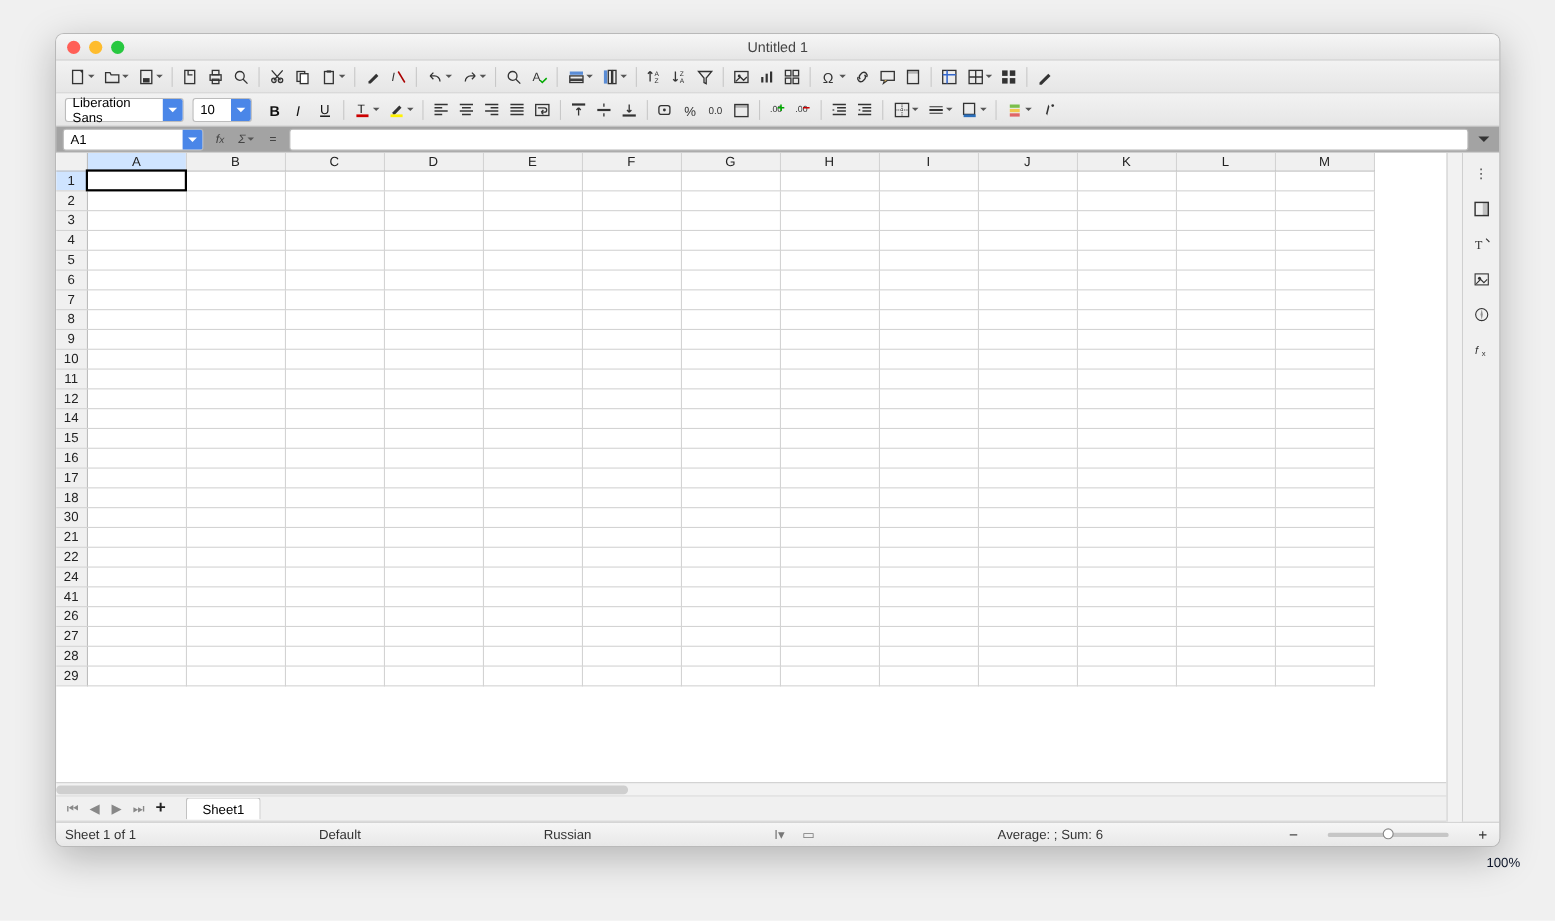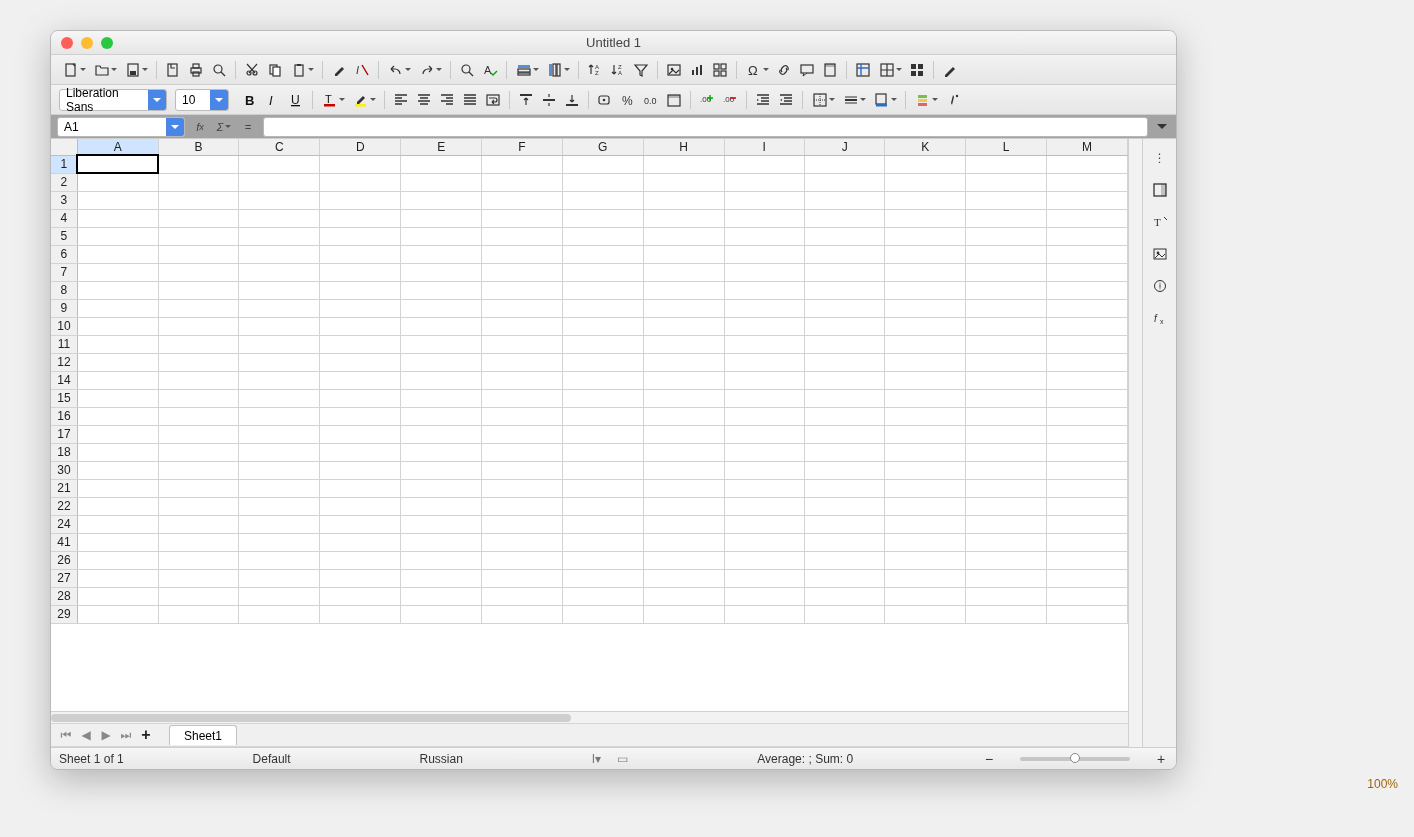--- a/index.html
+++ b/index.html
@@ -8,21 +8,21 @@
     font-size: 12px;
     background: #f0f0f0;
     width: 1414px;
     height: 837px;
     overflow: hidden;
     position: relative;
   }
   .window {
     position: absolute;
     left: 50px; top: 30px;
-    width: 1127px;
+    width: 1314px;
     height: 740px;
     background: #ececec;
     border-radius: 8px;
     box-shadow: 0 10px 35px rgba(0,0,0,0.25);
     display: flex;
     flex-direction: column;
     overflow: hidden;
     border: 1px solid #b9b9b9;
   }
   
@@ -191,21 +191,21 @@
   .zoom-slider{
     width:110px;height:4px;background:#c6c6c6;border-radius:2px;position:relative;margin:0 8px;
   }
   .zoom-slider .knob{
     width:10px;height:10px;background:#fff;border:1px solid #888;border-radius:50%;
     position:absolute;left:50%;top:-4px;transform:translateX(-50%);
   }
   .zoom-btn{width:14px;text-align:center;font-size:14px;color:#333;}
   
   .outer-zoom{
-    position:absolute;right:16px;bottom:46px;font-size:12px;color:#a16207;text-align:center;
+    position:absolute;right:32px;bottom:46px;font-size:12px;color:#0f172a;text-align:center;
   }
 </style>
 </head>
 <body>
 
 <div class="window">
 
   <div class="titlebar">
     <div class="traffic">
       <div class="dot r"></div>
@@ -1233,21 +1233,21 @@
   <div class="statusbar">
     <span>Sheet 1 of 1</span>
     <span class="flex"></span>
     <span>Default</span>
     <span class="flex"></span>
     <span>Russian</span>
     <span class="flex"></span>
     <span style="color:#777;">I▾</span>
     <span style="color:#777;">▭</span>
     <span class="flex"></span>
-    <span>Average: ; Sum: 0</span>
+    <span>Average: ; Sum: 6</span>
     <span class="flex"></span>
     <span class="zoom-btn">−</span>
     <div class="zoom-slider">
         <div class="knob"></div>
       </div>
     <span class="zoom-btn">+</span>
   </div>
 </div>
 <div class="outer-zoom">100%</div>
 

